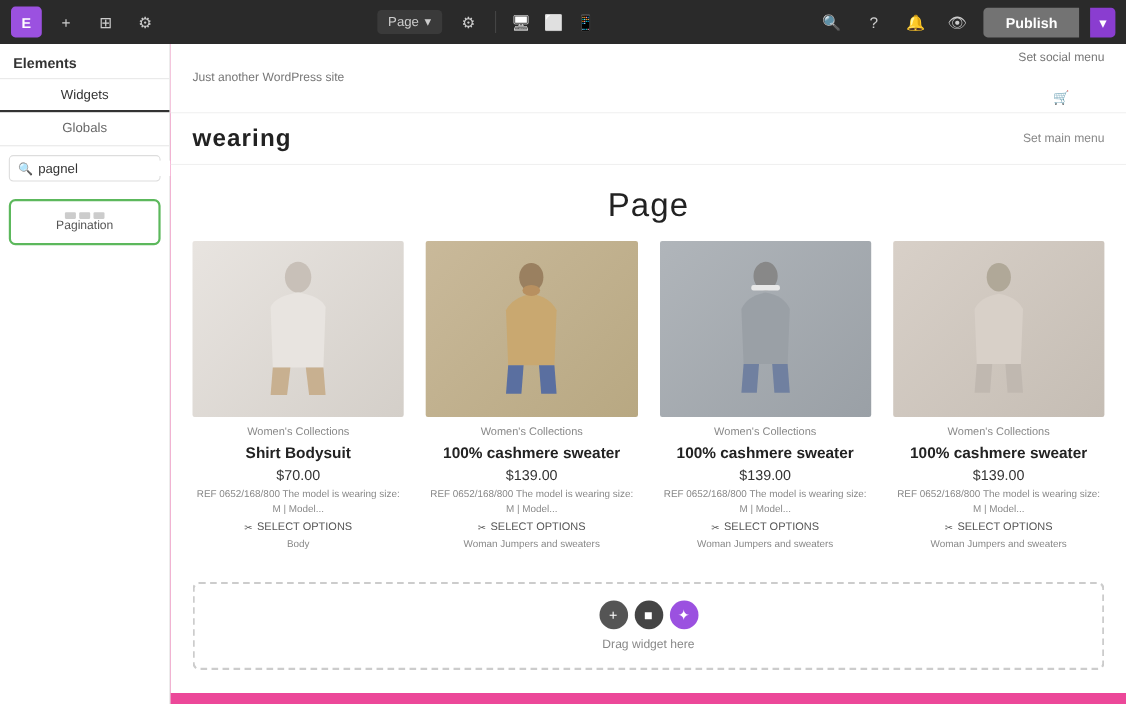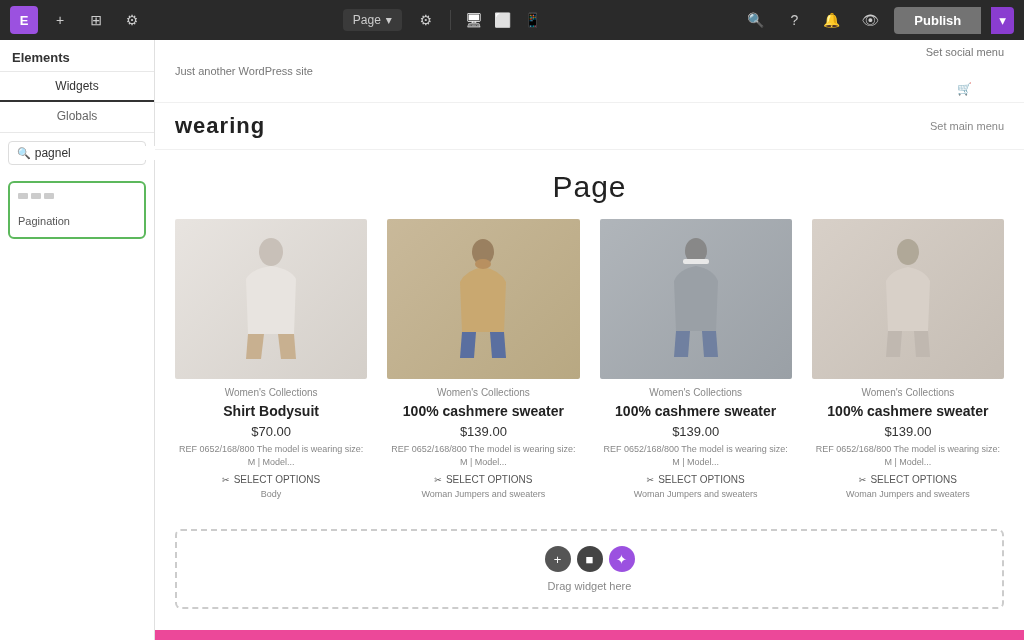--- a/index.html
+++ b/index.html
@@ -136,22 +136,22 @@
     }
     .search-icon-sm { color: #999; font-size: 11px; margin-right: 4px; }
 
     .widget-item {
       margin: 8px;
       border: 2px solid #5cb85c;
       border-radius: 6px;
       padding: 10px 8px;
       display: flex;
       flex-direction: column;
-      align-items: flex-start;
-      gap: 16px;
+      align-items: center;
+      gap: 0;
       cursor: pointer;
     }
     .widget-dots {
       display: flex; gap: 3px;
     }
     .widget-dot {
       width: 10px; height: 6px;
       background: #ccc;
       border-radius: 1px;
     }

